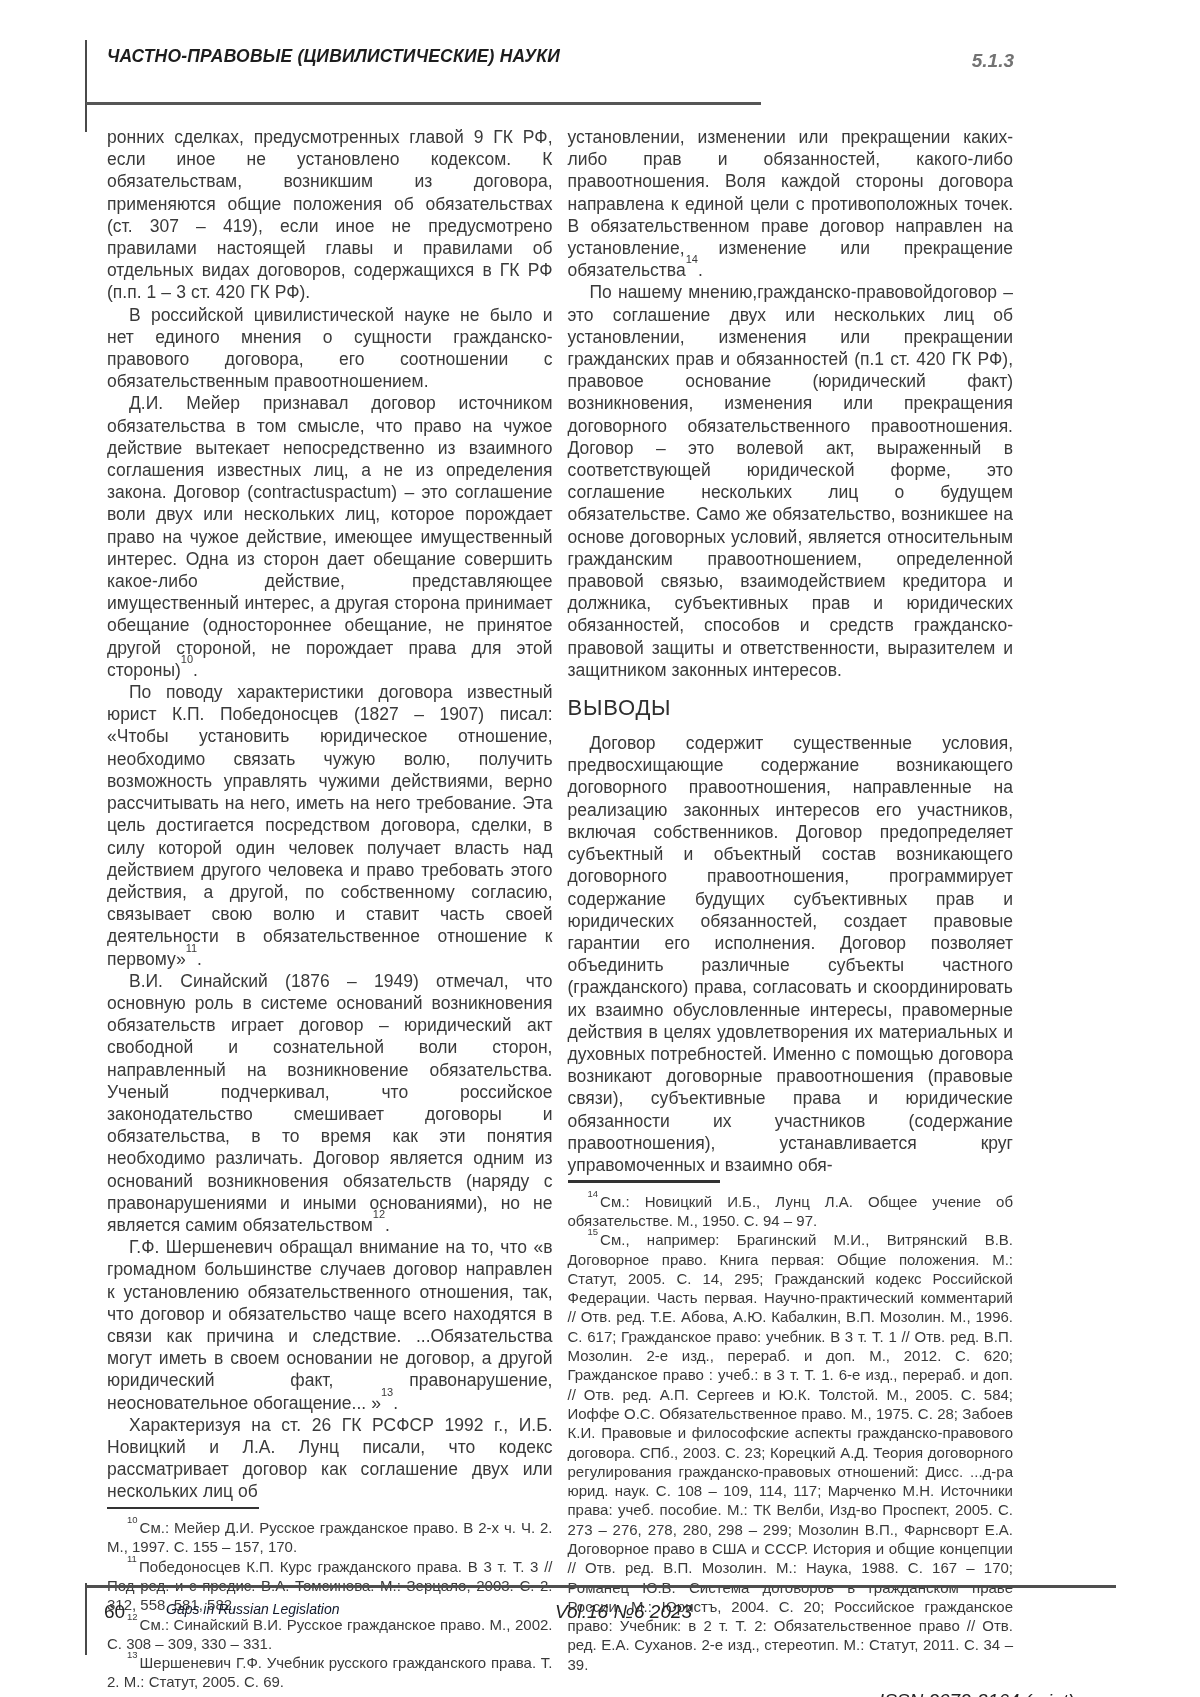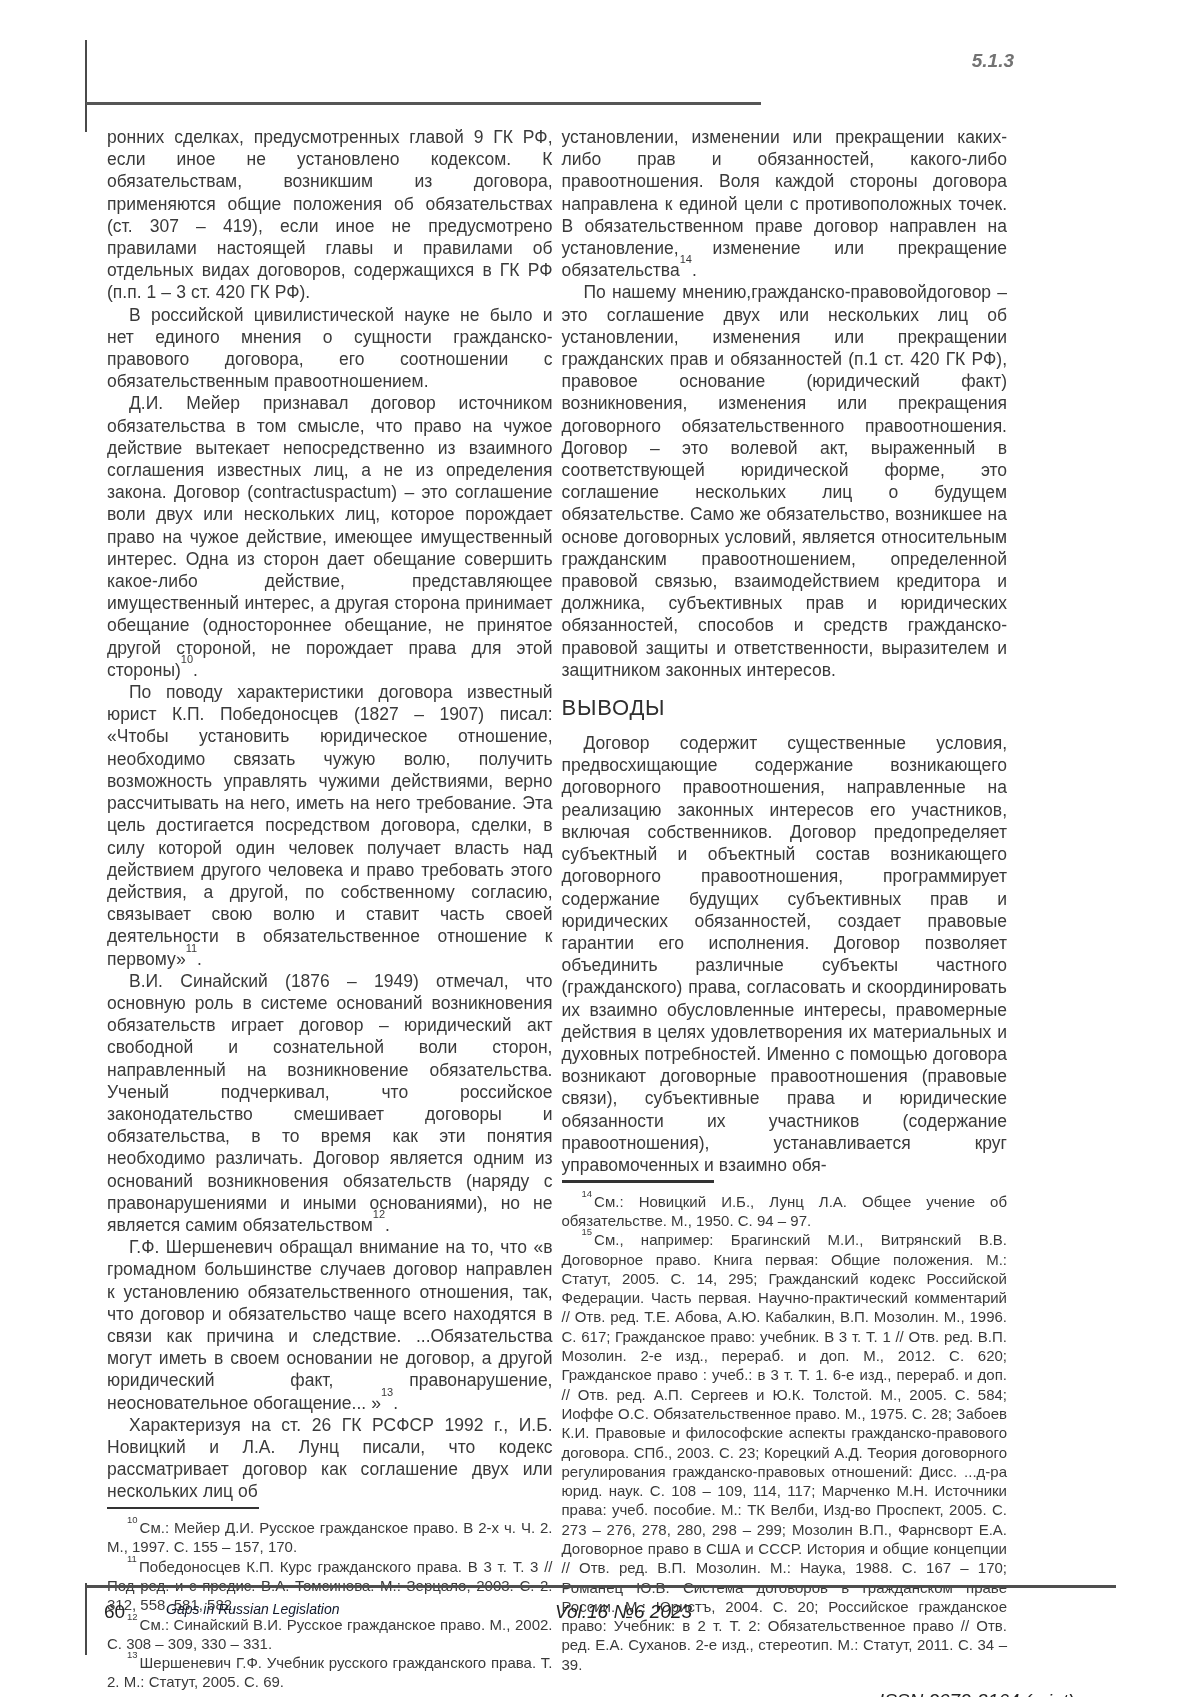--- a/index.html
+++ b/index.html
@@ -10,21 +10,21 @@
   }
   
   .hdr-vline{position:absolute;left:85px;top:40px;width:2px;height:92px;background:#4a4a4a;}
   .hdr-rule{position:absolute;left:86px;top:102px;width:675px;height:3px;background:#565656;}
   .hdr-titles{position:absolute;left:107px;top:44px;
     font-style:italic;font-weight:700;font-size:17.5px;line-height:24px;
     color:#1d1d1d;letter-spacing:.2px;}
   .hdr-code{position:absolute;left:962px;top:50px;width:52px;text-align:right;
     font-style:italic;font-weight:700;font-size:19px;color:#737373;}
   
-  .columns{position:absolute;left:107px;top:126px;width:906px;display:flex;gap:9px;}
+  .columns{position:absolute;left:107px;top:126px;width:906px;display:flex;gap:15px;}
   .col{width:445.5px;height:1457px;display:flex;flex-direction:column;}
   .body-p{margin:0;font-size:17.5px;line-height:22.2px;text-align:justify;
     hyphens:auto;-webkit-hyphens:auto;word-spacing:.2px;color:#3a3a3a;}
   .body-p.ind{text-indent:22px;}
   .section-heading{margin:14px 0 11px 0;font-size:22px;font-weight:400;
     letter-spacing:.8px;color:#2f2f2f;}
   sup.fnref{font-size:11px;line-height:0;position:relative;top:-6px;letter-spacing:0;}
   
   .footnotes{margin-top:auto;padding-top:4px;}
   .fn-rule{width:152px;height:2.5px;background:#333333;margin:0 0 9px 0;}
@@ -40,20 +40,21 @@
   .ftr-issn{position:absolute;right:112px;top:1686px;text-align:left;
     font-size:19px;line-height:30px;font-style:italic;color:#232323;}
 </style>
 </head>
 <body>
 
 <div class="page">
 
   <div class="hdr-vline"></div>
   <div class="hdr-titles">
+    <div>ЧАСТНО-ПРАВОВЫЕ (ЦИВИЛИСТИЧЕСКИЕ) НАУКИ</div>
   </div>
   <div class="hdr-code">5.1.3</div>
   <div class="hdr-rule"></div>
 
   <div class="columns">
     <div class="col">
       <div class="col-body">
           <p class="body-p">ронних сделках, предусмотренных главой 9 ГК РФ, если иное не установлено кодексом. К обязательствам, возникшим из договора, применяются общие положения об обязательствах (ст. 307 – 419), если иное не предусмотрено правилами настоящей главы и правилами об отдельных видах договоров, содержащихся в ГК РФ (п.п. 1 – 3 ст. 420 ГК РФ).</p>
           <p class="body-p ind">В российской цивилистической науке не было и нет единого мнения о сущности гражданско-правового договора, его соотношении с обязательственным правоотношением.</p>
           <p class="body-p ind">Д.И. Мейер признавал договор источником обязательства в том смысле, что право на чужое действие вытекает непосредственно из взаимного соглашения известных лиц, а не из определения закона. Договор (contractuspactum) – это соглашение воли двух или нескольких лиц, которое порождает право на чужое действие, имеющее имущественный интерес. Одна из сторон дает обещание совершить какое-либо действие, представляющее имущественный интерес, а другая сторона принимает обещание (одностороннее обещание, не принятое другой стороной, не порождает права для этой стороны)<sup class="fnref">10</sup>.</p>

